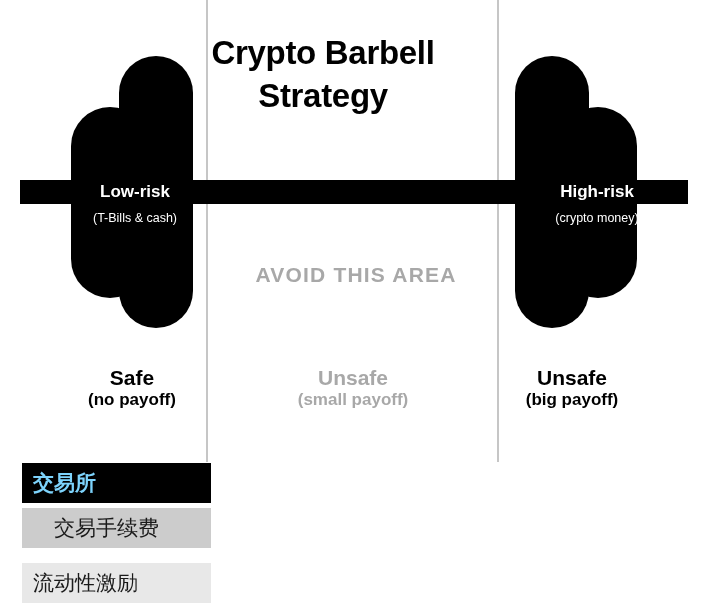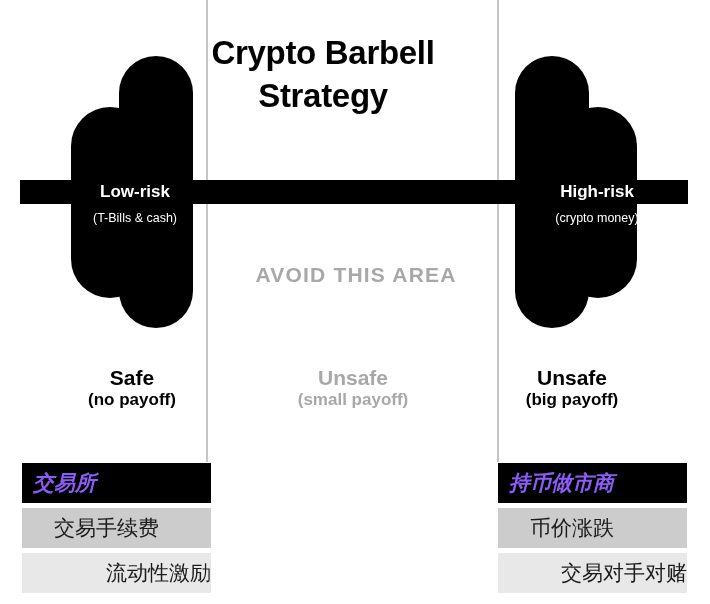--- a/index.html
+++ b/index.html
@@ -133,35 +133,33 @@
   .table .row {
     height: 40px;
     line-height: 40px;
     padding-left: 11px;
     box-sizing: border-box;
     font-size: 21px;
     white-space: nowrap;
   }
   .table .row.header {
     background: #000000;
-    color: #8b5cf6;
-    font-weight: bold;
-    font-style: italic;
+    color: #7dd3fc;
+    font-weight: bold;
   }
   .table .row.alt {
     background: #cccccc;
     color: #1a1a1a;
     margin-top: 5px;
     padding-left: 32px;
   }
   .table .row.plain {
     background: #e8e8e8;
     color: #1a1a1a;
-    margin-top: 5px;
-    text-align: right;
+    margin-top: 15px;
   }
 </style>
 </head>
 <body>
 
 <div id="stage">
 
   <div class="divider" id="divider-left"></div>
   <div class="divider" id="divider-right"></div>
 
@@ -199,19 +197,14 @@
     <span class="headline">Unsafe</span>
     <span class="payoff">(big payoff)</span>
   </div>
 
   <div class="table" id="table-left">
     <div class="row header">交易所</div>
     <div class="row alt">交易手续费</div>
     <div class="row plain">流动性激励</div>
   </div>
 
-  <div class="table" id="table-right">
-    <div class="row header">持币做市商</div>
-    <div class="row alt">币价涨跌</div>
-    <div class="row plain">交易对手对赌</div>
-  </div>
 
 </div>
 
 </body></html>

